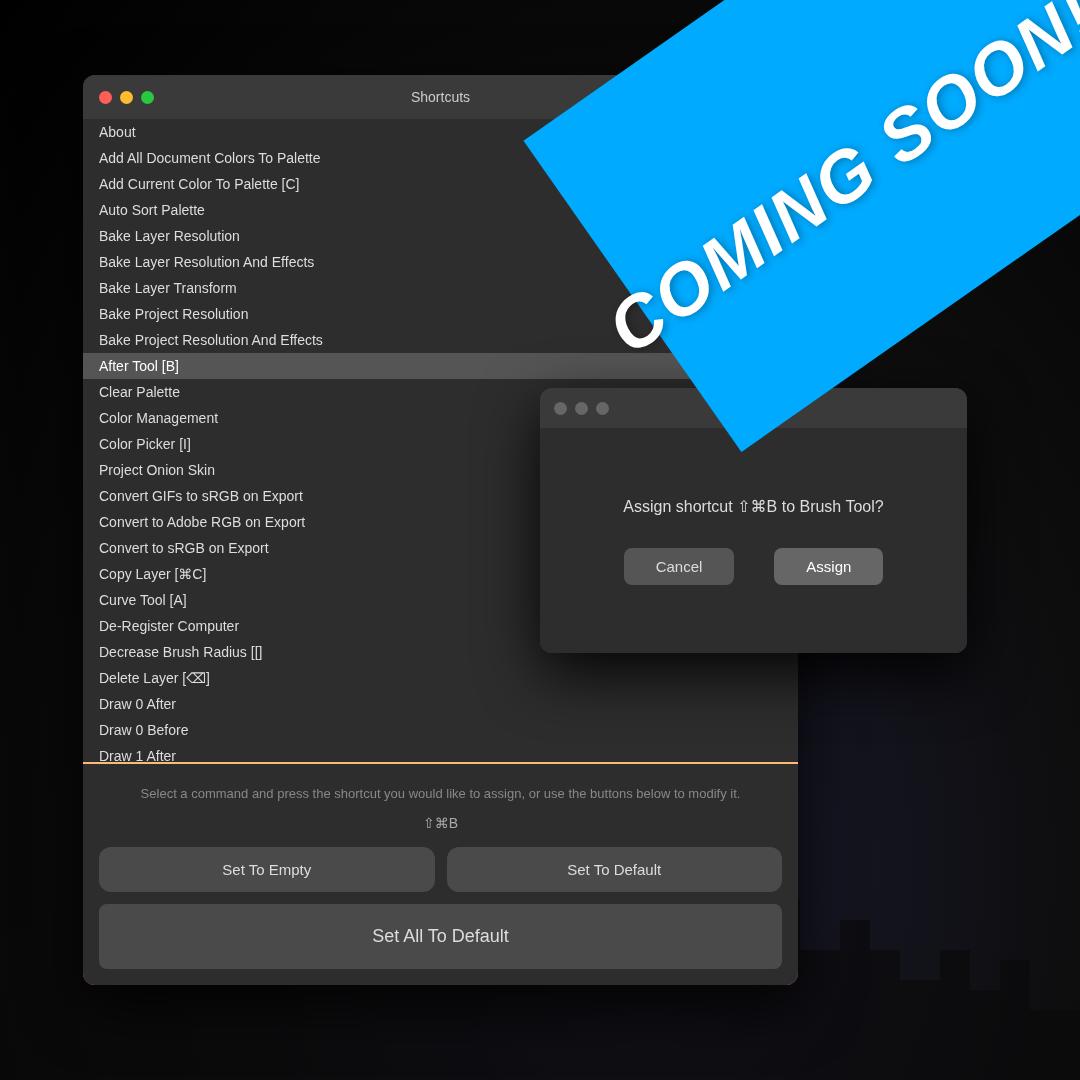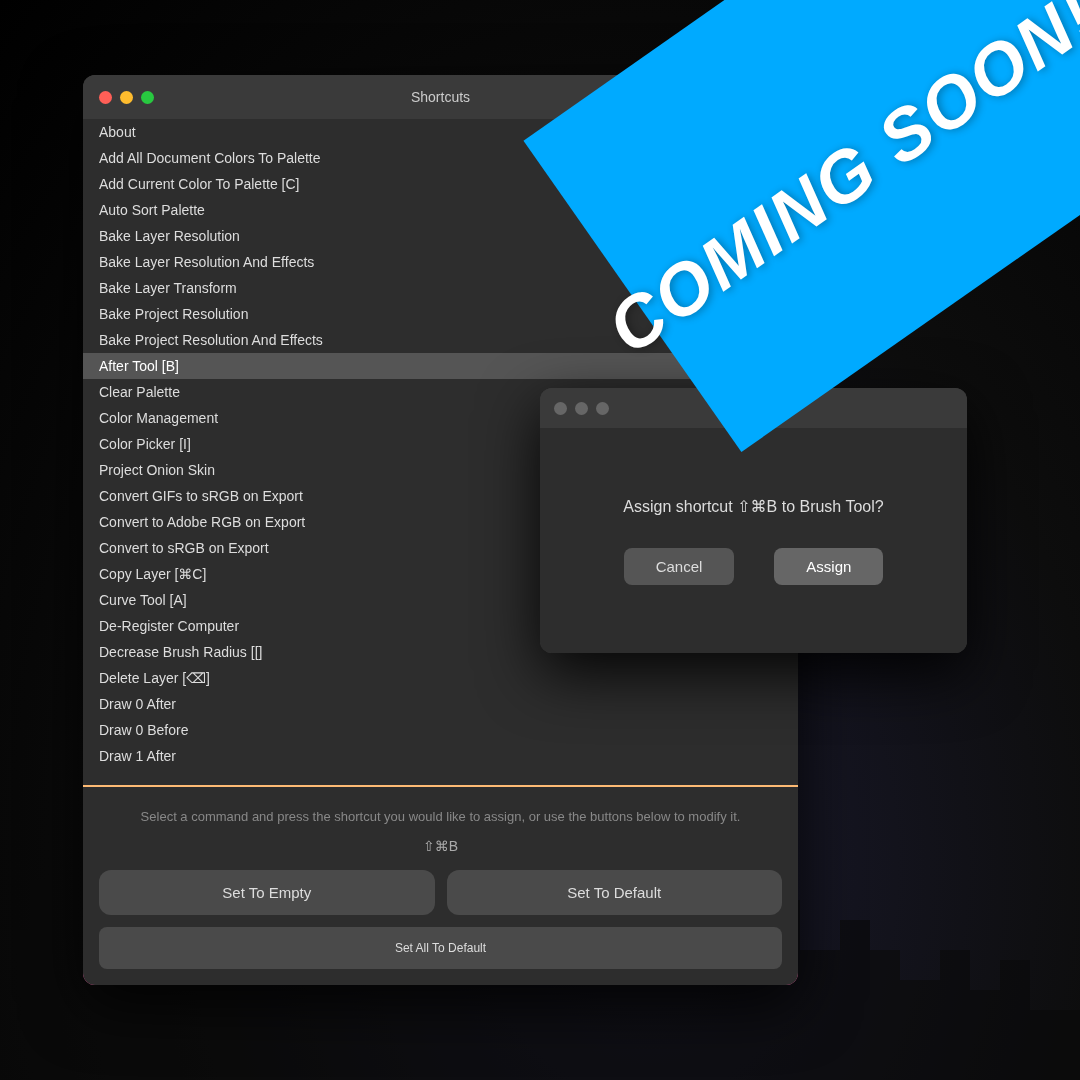--- a/index.html
+++ b/index.html
@@ -132,26 +132,26 @@
       border: none;
       border-radius: 12px;
       color: #ddd;
       font-size: 15px;
       cursor: pointer;
       text-align: center;
     }
 
     .btn-full {
       width: 100%;
-      padding: 14px;
+      padding: 22px;
       background: #4a4a4a;
       border: none;
       border-radius: 8px;
       color: #ddd;
-      font-size: 12px;
+      font-size: 18px;
       cursor: pointer;
       text-align: center;
     }
 
     
     .dialog-window {
       position: absolute;
       top: 388px;
       left: 540px;
       width: 427px;

